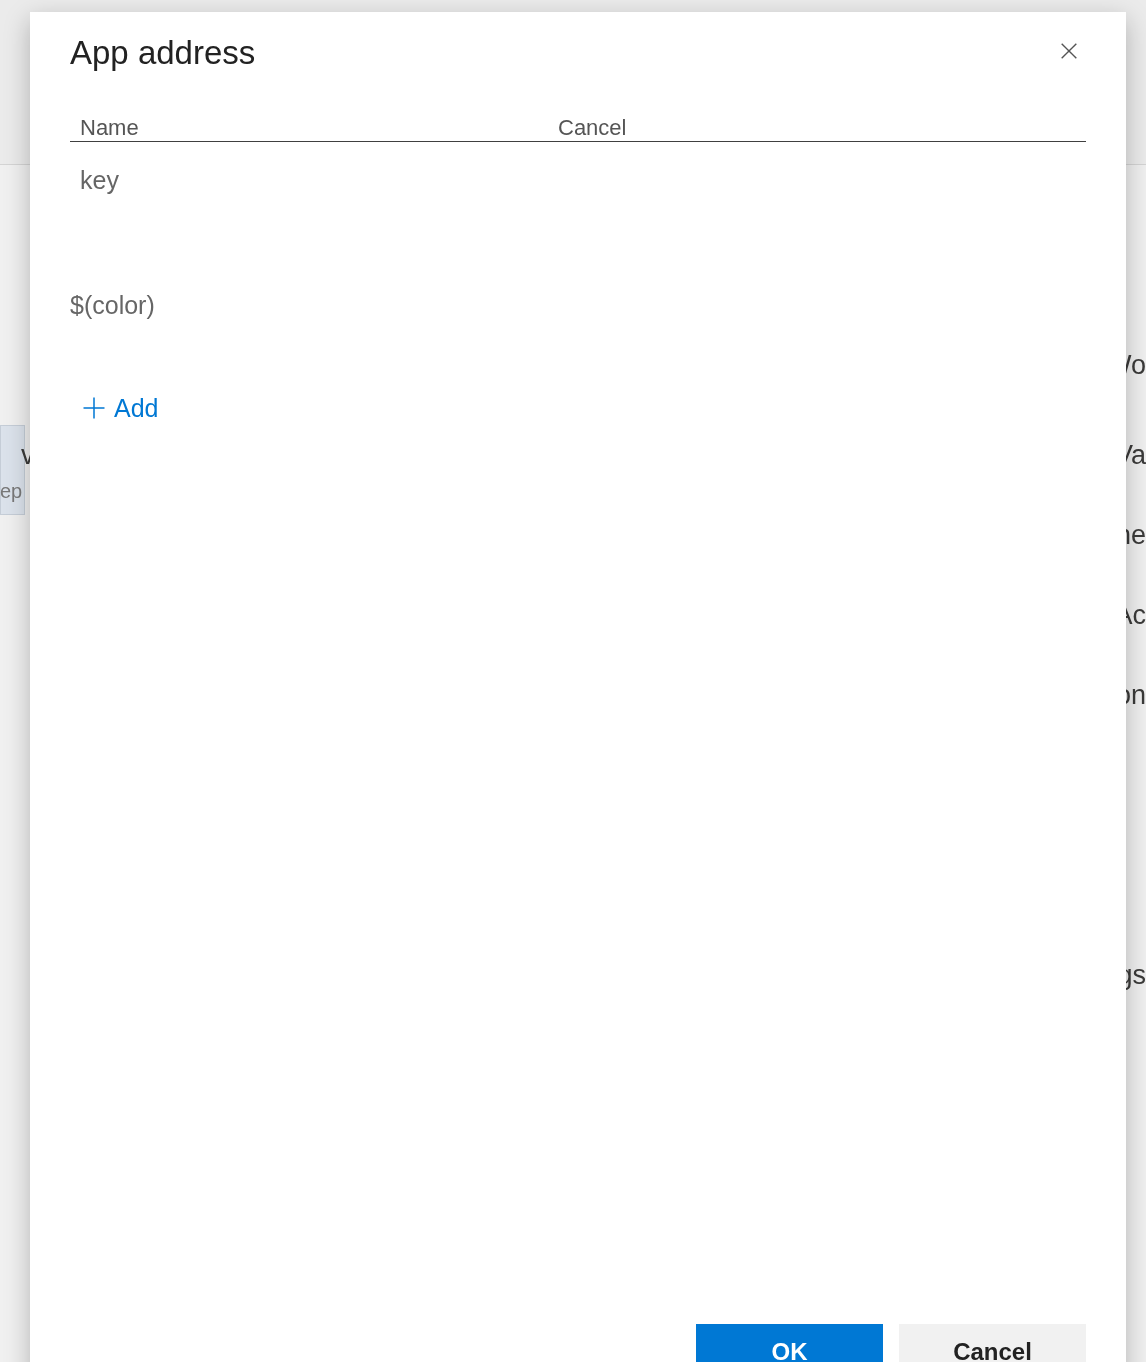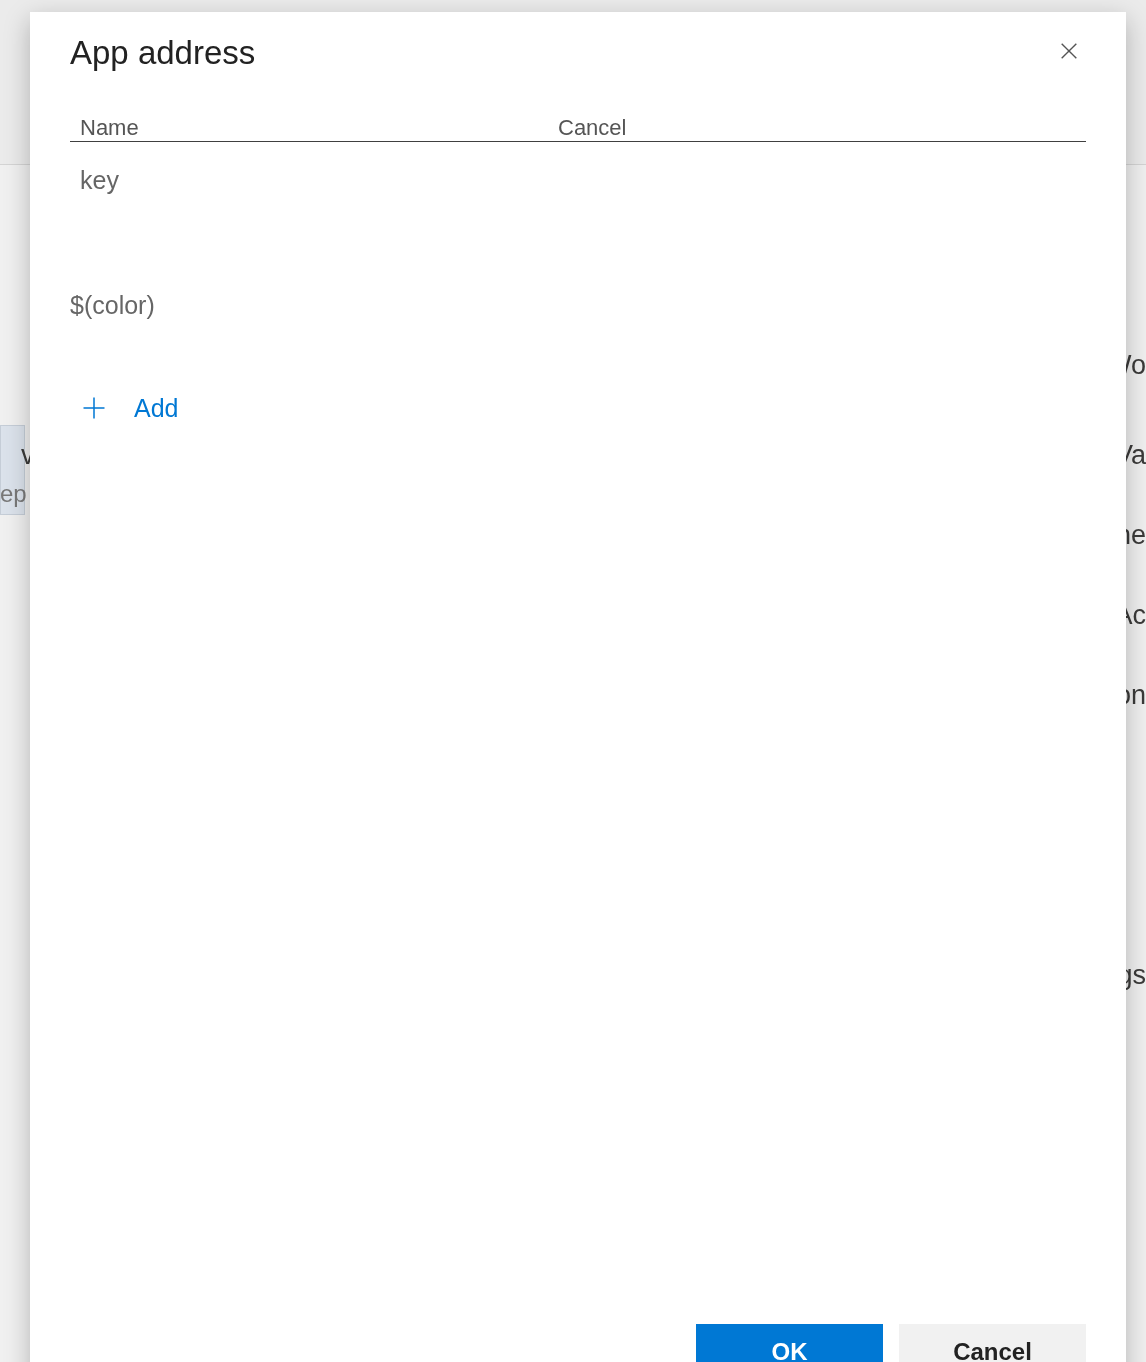--- a/index.html
+++ b/index.html
@@ -121,21 +121,21 @@
       padding: 24px 0;
     }
     .cell-text {
       font-size: 25px;
       color: #666;
       font-weight: 400;
     }
     .add-row {
       display: flex;
       align-items: center;
-      gap: 26px;
+      gap: 6px;
       margin-top: 50px;
       cursor: pointer;
       padding-left: 10px;
     }
     .add-icon {
       width: 28px;
       height: 28px;
       color: #0078d4;
     }
     .add-label {
@@ -168,21 +168,21 @@
       color: #222;
     }
   </style>
 </head>
 <body>
 
 <div class="background-content">
   <div class="bg-top-strip"></div>
   <div class="bg-left-selected"></div>
   <span class="bg-text" style="top:440px;left:0;padding-left:21px;">vi</span>
-  <span class="bg-text" style="top:480px;left:0;font-size:24px;color:#777;">ep</span>
+  <span class="bg-text" style="top:480px;left:0;font-size:20px;color:#777;">ep</span>
   <span class="bg-text" style="top:350px;right:0;">Wo</span>
   <span class="bg-text" style="top:440px;right:0;">Va</span>
   <span class="bg-text" style="top:520px;right:0;">ne</span>
   <span class="bg-text" style="top:600px;right:0;">Ac</span>
   <span class="bg-text" style="top:680px;right:0;">on</span>
   <span class="bg-text" style="top:960px;right:0;">gs</span>
 </div>
 
 <div class="modal-overlay"></div>
 

